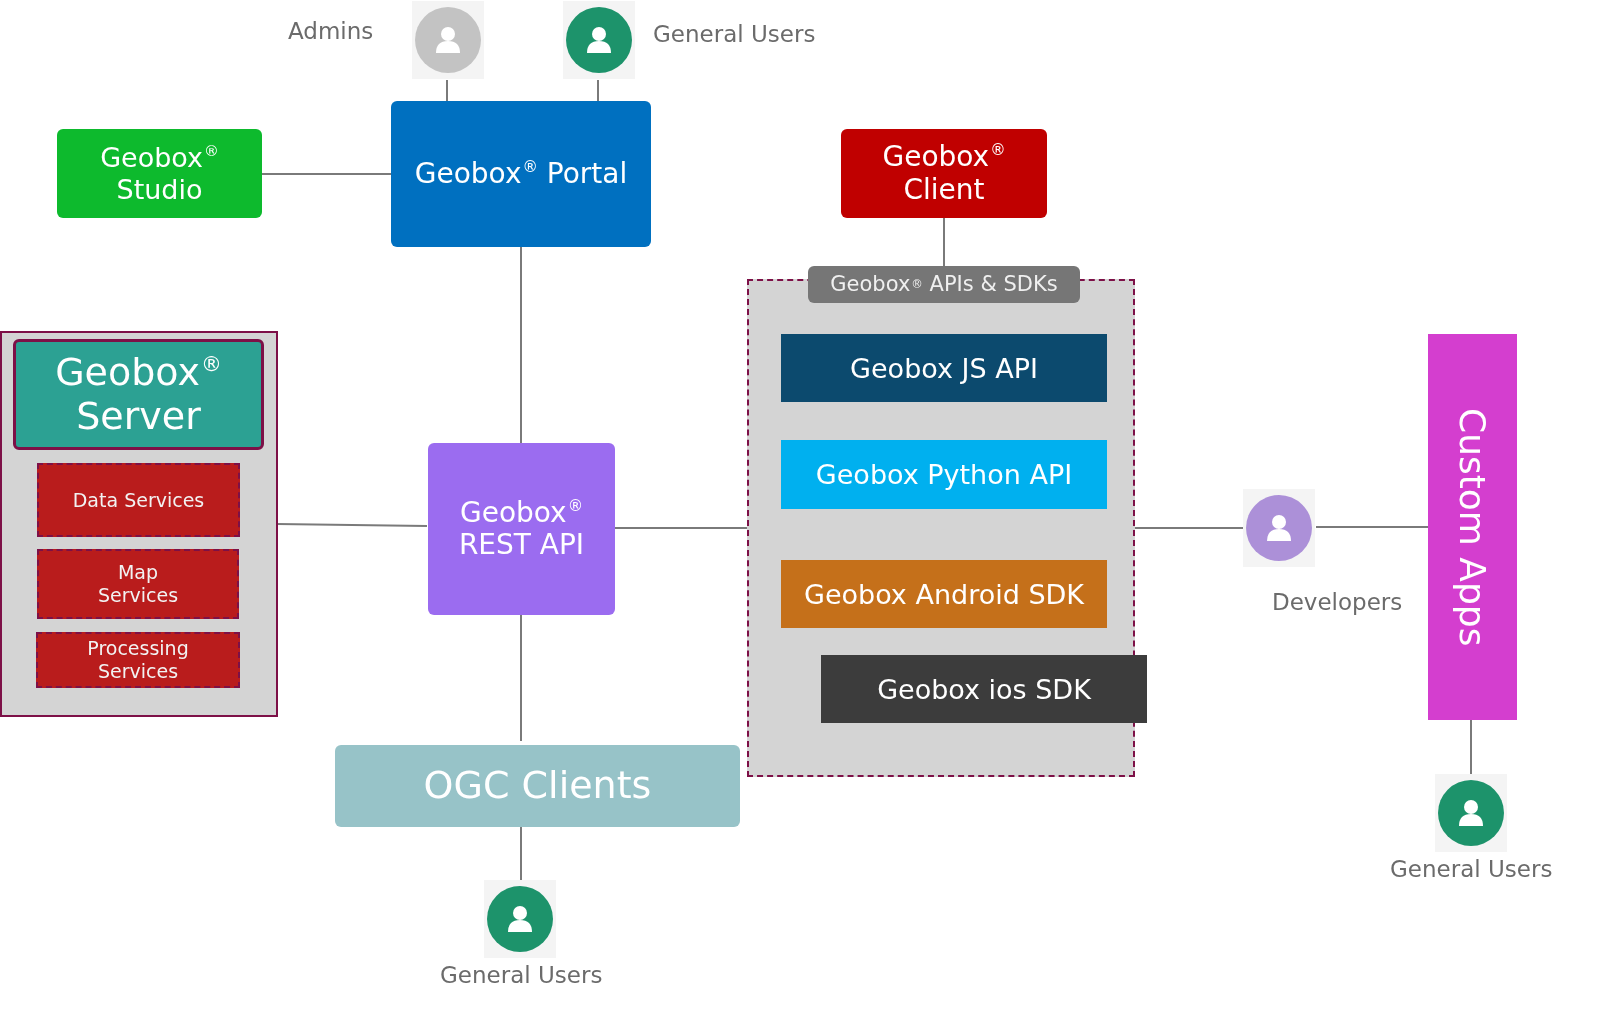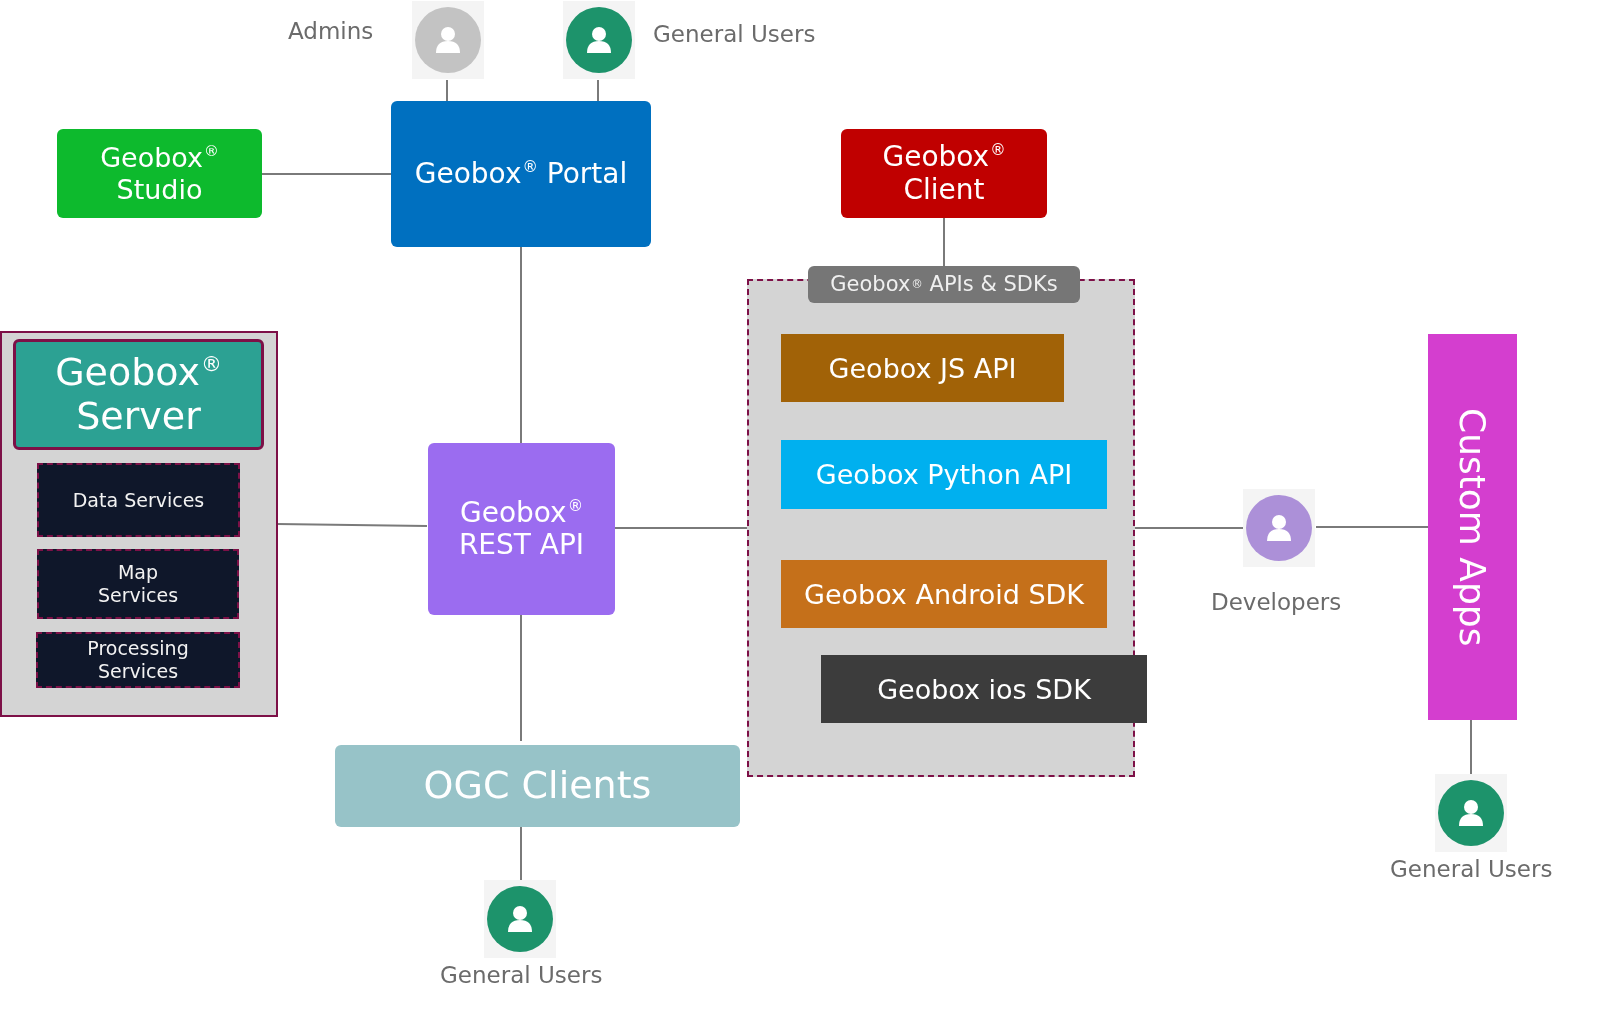--- a/index.html
+++ b/index.html
@@ -20,21 +20,21 @@
   .avatar-wrap {
     position: absolute; width: 72px; height: 78px;
     background: #f4f4f4; display: flex; align-items: center; justify-content: center;
   }
   .avatar {
     width: 66px; height: 66px; border-radius: 50%;
     display: flex; align-items: center; justify-content: center;
   }
   .svc {
     position: absolute; box-sizing: border-box;
-    background: #0f172a; border: 2px dashed #7d1047;
+    background: #b91c1c; border: 2px dashed #7d1047;
     color: #f2f2f2; display: flex; flex-direction: column; align-items: center; justify-content: center;
     font-size: 19px; line-height: 1.2; text-align: center;
   }
   .api {
     position: absolute; box-sizing: border-box;
     color: #ffffff; font-size: 27px; display: flex; align-items: center; justify-content: center;
   }
 </style>
 </head>
 <body>
@@ -107,21 +107,21 @@
   <div><span>Geobox</span><sup>®</sup></div>
   <div>REST API</div>
 </div>
 
 <div class="abs" style="left:747px;top:279px;width:388px;height:498px;background:#d4d4d4;border:2px dashed #7d1047;"></div>
 <div class="box" style="left:808px;top:266px;width:272px;height:37px;background:#767676;color:#f0f0f0;font-size:21px;flex-direction:row;">
   <span>Geobox</span>
     <sup>®</sup>
     <span style="white-space:pre;"> APIs &amp; SDKs</span>
 </div>
-<div class="api" style="left:781px;top:334px;width:283px;height:68px;background:#a16207;">
+<div class="api" style="left:781px;top:334px;width:326px;height:68px;background:#0c4a6e;">
   <span>Geobox JS API</span>
 </div>
 <div class="api" style="left:781px;top:440px;width:326px;height:69px;background:#00b0ef;">
   <span>Geobox Python API</span>
 </div>
 <div class="api" style="left:781px;top:548px;width:326px;height:68px;background:#c5701a;margin-top:12px;">
   <span>Geobox Android SDK</span>
 </div>
 <div class="api" style="left:781px;top:655px;width:326px;height:68px;background:#3c3c3c;margin-left:40px;">
   <span>Geobox ios SDK</span>
@@ -141,21 +141,21 @@
 <span class="label-text" style="left:440px;top:962px;">General Users</span>
 
 <div class="avatar-wrap" style="left:1243px;top:489px;">
   <div class="avatar" style="background:#ac90d8;">
     <svg width="28" height="30" viewBox="0 0 28 30">
       <circle cx="14" cy="9" r="7" fill="#fff"></circle>
       <path d="M2 28 Q2 16 14 16 Q26 16 26 28 Z" fill="#fff"></path>
     </svg>
   </div>
 </div>
-<span class="label-text" style="left:1211px;top:589px;">Developers</span>
+<span class="label-text" style="left:1272px;top:589px;">Developers</span>
 
 <div class="abs" style="left:1428px;top:334px;width:89px;height:386px;background:#d43ecf;display:flex;align-items:center;justify-content:center;">
   <span style="color:#fff;font-size:36px;writing-mode:vertical-rl;white-space:nowrap;">Custom Apps</span>
 </div>
 <div class="avatar-wrap" style="left:1435px;top:774px;">
   <div class="avatar" style="background:#1d936b;">
     <svg width="28" height="30" viewBox="0 0 28 30">
       <circle cx="14" cy="9" r="7" fill="#fff"></circle>
       <path d="M2 28 Q2 16 14 16 Q26 16 26 28 Z" fill="#fff"></path>
     </svg>

